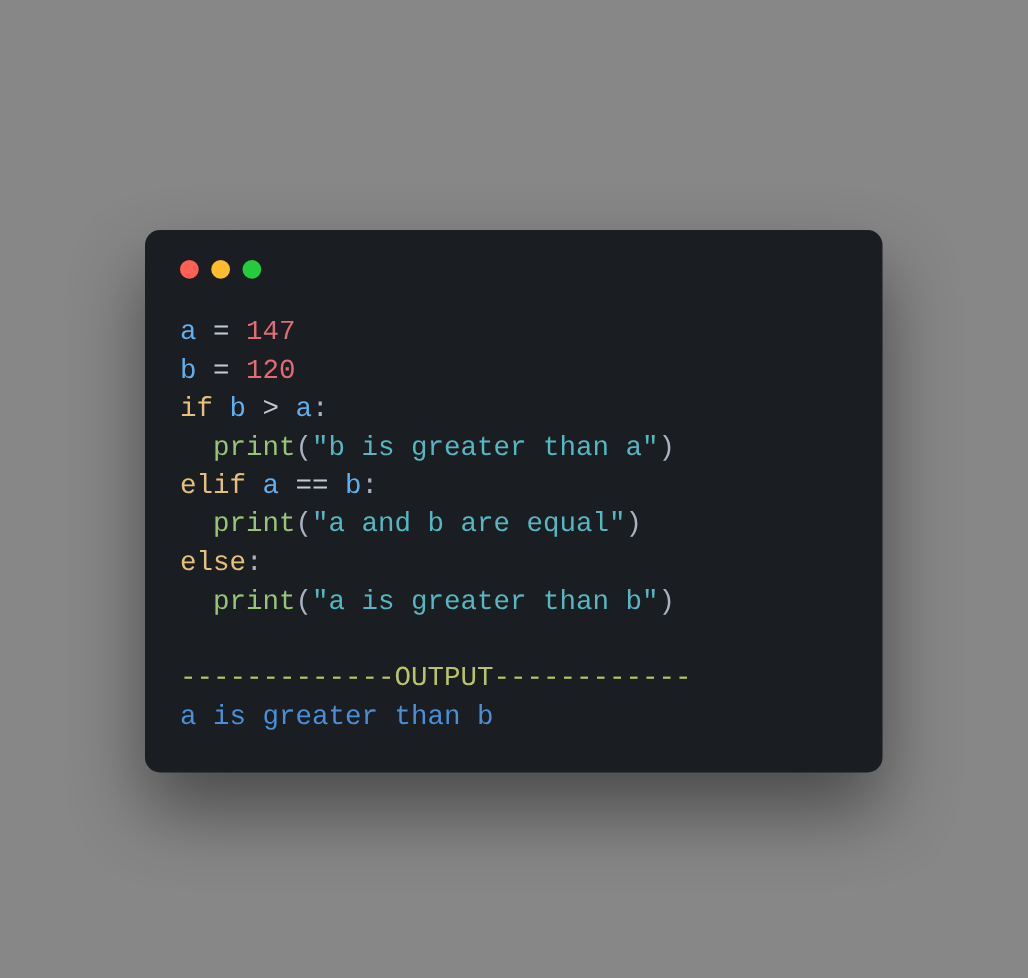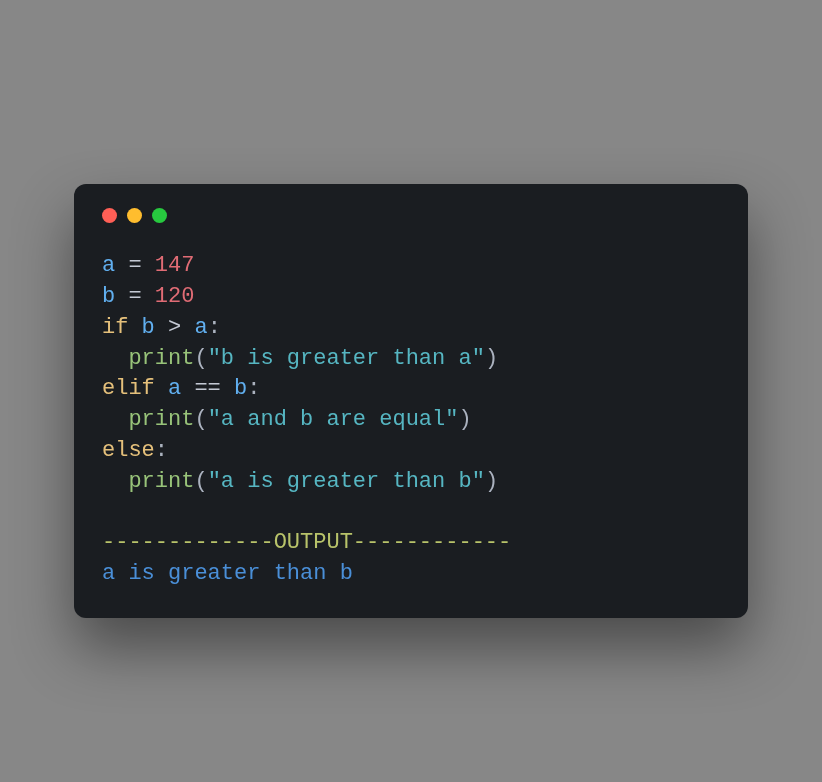--- a/index.html
+++ b/index.html
@@ -6,21 +6,21 @@
     body {
       width: 822px;
       height: 782px;
       background: #878787;
       display: flex;
       align-items: center;
       justify-content: center;
       font-family: "SF Mono", "Monaco", "Consolas", "Courier New", monospace;
     }
     .window {
-      width: 674px;
+      width: 590px;
       background: #1a1d21;
       border-radius: 12px;
       box-shadow: 0 30px 60px rgba(0,0,0,0.45);
       padding: 24px 28px 28px 28px;
       margin-top: 20px;
     }
     .traffic-lights {
       display: flex;
       gap: 10px;
       margin-bottom: 28px;

